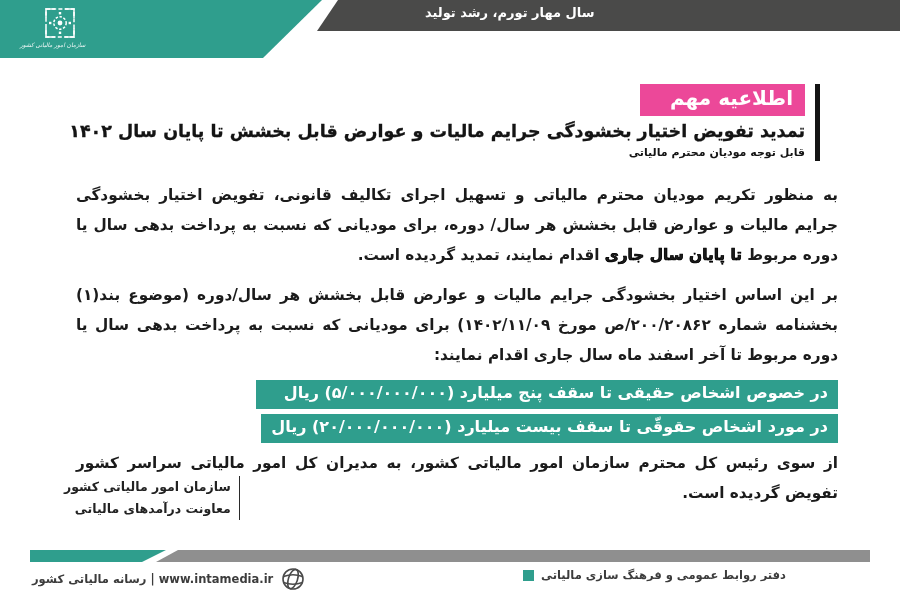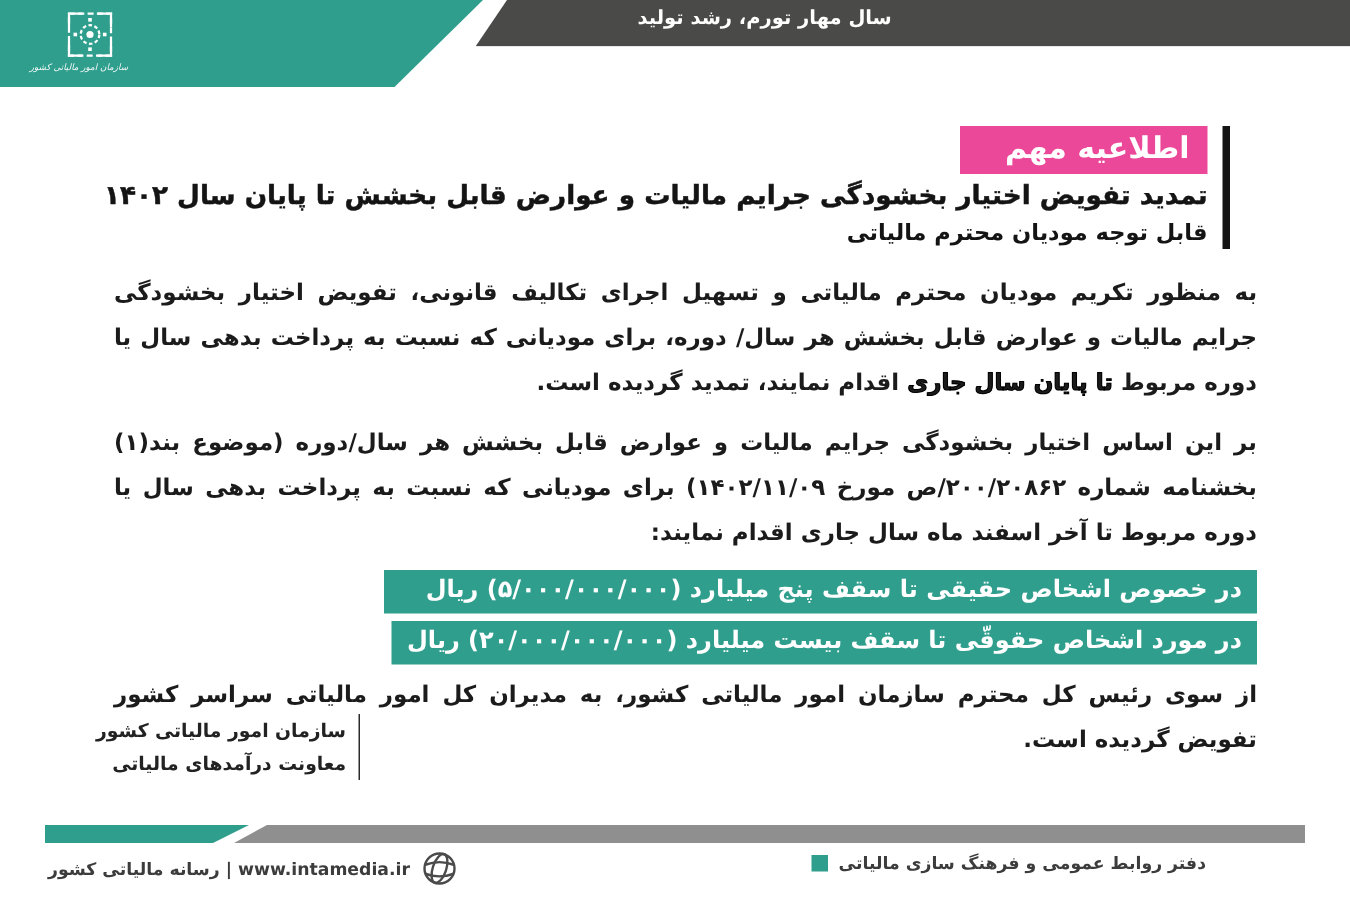--- a/index.html
+++ b/index.html
@@ -45,21 +45,21 @@
   .badge{
     display:inline-block;background:#ec4899;color:#ffffff;
     font-size:20px;font-weight:bold;line-height:1.25;
     padding:2px 12px 5px 30px;margin-bottom:2px;
   }
   .doc-title{
     font-size:17.5px;font-weight:bold;line-height:1.55;color:#141414;
     -webkit-text-stroke:.3px #141414;
   }
   .doc-subtitle{
-    font-size:15px;font-weight:bold;color:#141414;line-height:1.4;text-align:right;
+    font-size:11px;font-weight:bold;color:#141414;line-height:1.4;text-align:right;
   }
   
   .body-text{
     position:absolute;top:180px;right:62px;left:76px;
     font-size:15.3px;font-weight:bold;line-height:30px;
     text-align:justify;
   }
   .body-text p{margin:0 0 10px 0;}
   .emph{
     -webkit-text-stroke:.7px #000;
@@ -90,21 +90,21 @@
     clip-path:polygon(0 0,136px 0,112px 12px,0 12px);
   }
   .rule-gray{
     position:absolute;left:156px;top:0;width:714px;height:12px;background:#8f8f8f;
     clip-path:polygon(22px 0,714px 0,714px 12px,0 12px);
   }
   .footer-row{position:absolute;top:564px;left:0;width:900px;height:30px;font-weight:bold;color:#3c3c3c;}
   .f-group{position:absolute;display:flex;align-items:center;direction:ltr;}
   .f-left{left:32px;top:2px;}
   .f-center{left:228px;top:2px;}
-  .f-right{right:96px;top:4px;}
+  .f-right{right:114px;top:4px;}
   .f-text{direction:rtl;font-size:11.5px;white-space:nowrap;}
   .f-icon{margin-left:7px;flex:0 0 auto;display:block;}
   .teal-square{width:11px;height:11px;background:#2f9e8d;margin-right:7px;flex:0 0 auto;}
 </style>
 </head>
 <body>
 
 <div class="header">
   <div class="header-darkbar"></div>
   <div class="header-teal"></div>

